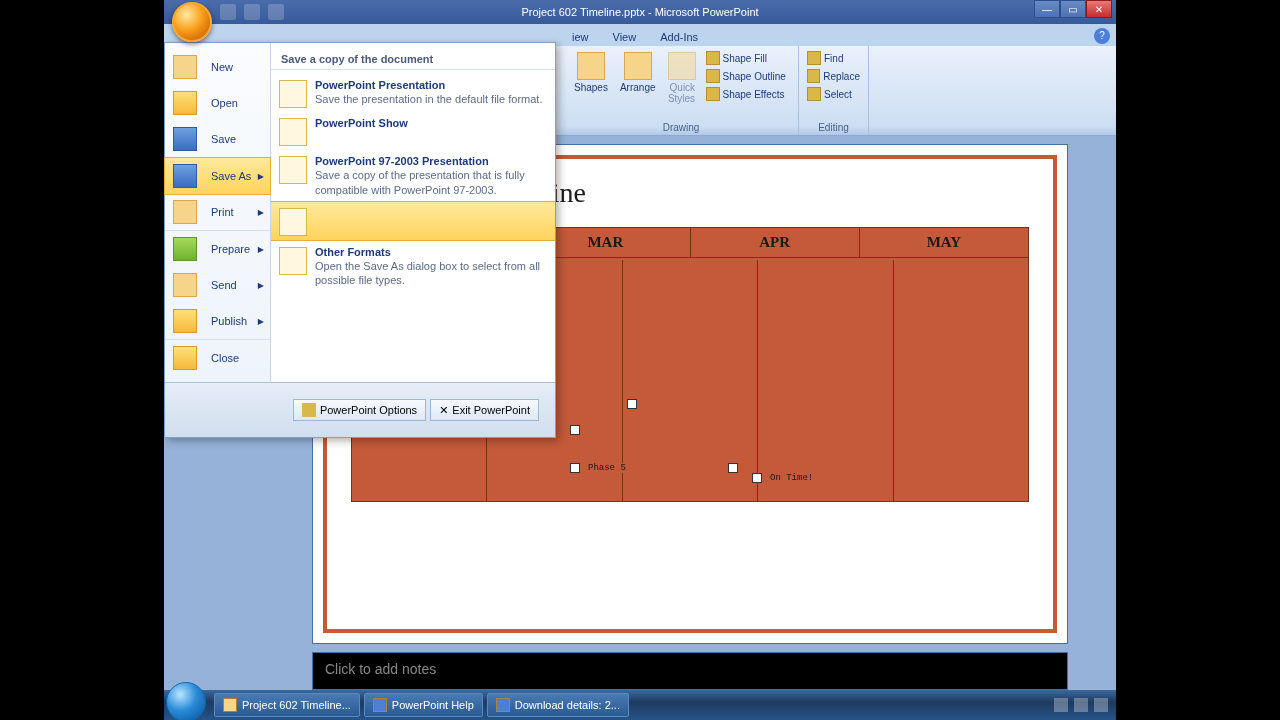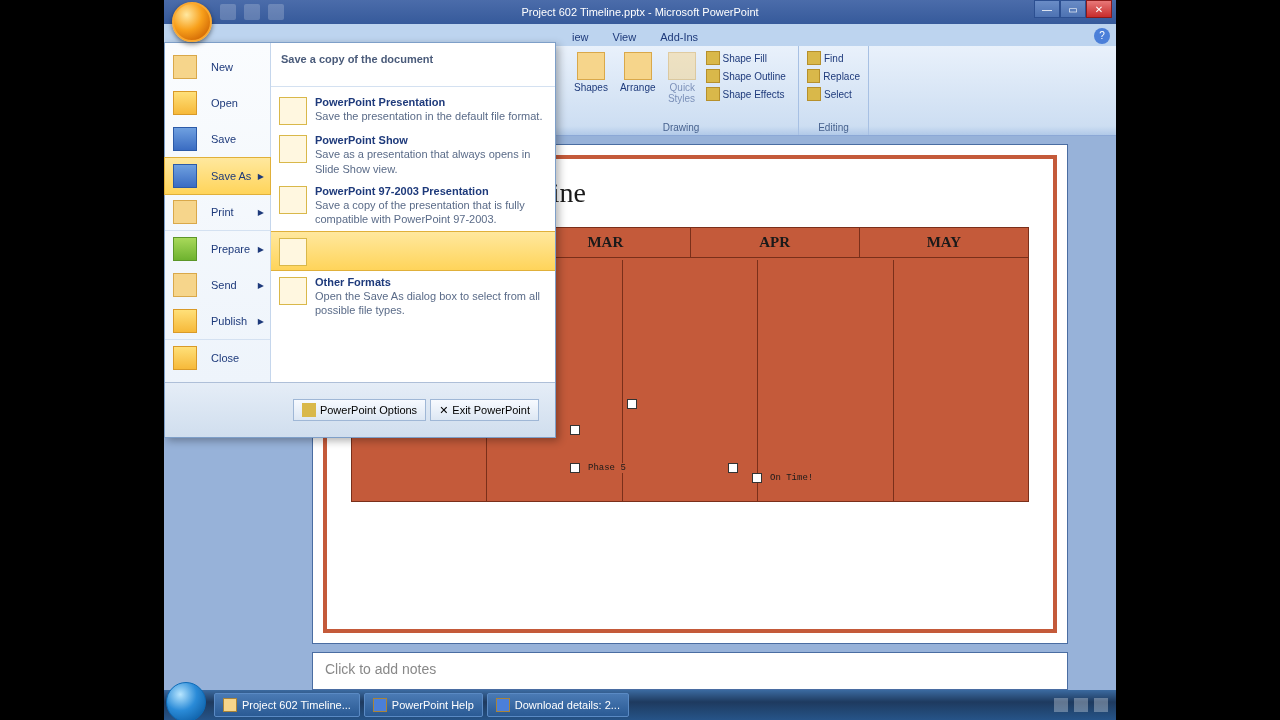--- a/index.html
+++ b/index.html
@@ -31,21 +31,21 @@
 .om-left { width: 106px; background: linear-gradient(#fafcfe, #eef4fb); border-right: 1px solid #c5d6ec; padding: 6px 0; }
 .om-item { display: flex; align-items: center; padding: 6px 8px; font-size: 11px; color: #1e3a7b; gap: 14px; position: relative; cursor: pointer; }
 .om-item.active { background: linear-gradient(#ffe89e, #ffd45a); border: 1px solid #e0b03a; margin: -1px; }
 .om-item.sep { border-bottom: 1px solid #d4e1f1; }
 .om-ico { width: 24px; height: 24px; background: #f6d58b; border: 1px solid #d9a84a; flex-shrink: 0; }
 .om-ico.blue { background: linear-gradient(#6fa0e0, #3a6cc2); border-color: #2c5aa8; }
 .om-ico.green { background: linear-gradient(#a8d95a, #6eb22f); border-color: #5c9628; }
 .om-ico.yellow { background: linear-gradient(#ffe079, #f6b93a); border-color: #d99a28; }
 .om-arrow { position: absolute; right: 6px; font-size: 8px; color: #1e3a7b; }
 .om-right { flex: 1; padding: 6px 0; }
-.om-header { font-size: 11px; font-weight: bold; color: #4a5b7a; padding: 4px 10px 21px; border-bottom: 1px solid #d4e1f1; margin-bottom: 4px; }
+.om-header { font-size: 11px; font-weight: bold; color: #4a5b7a; padding: 4px 10px 4px; border-bottom: 1px solid #d4e1f1; margin-bottom: 4px; }
 .om-opt { display: flex; padding: 4px 8px; gap: 8px; cursor: pointer; }
 .om-opt.highlight { background: linear-gradient(#ffe89e, #ffd45a); border-top: 1px solid #e0b03a; border-bottom: 1px solid #e0b03a; }
 .om-opt-ico { width: 28px; height: 28px; background: #fff7e0; border: 1px solid #d9b84a; flex-shrink: 0; margin-top: 2px; }
 .om-opt-txt { font-size: 11px; color: #5a6b88; line-height: 1.3; }
 .om-opt-title { color: #1e3a7b; font-weight: bold; }
 .om-footer { background: linear-gradient(#e5edf7, #d0deee); border-top: 1px solid #aebfd8; padding: 16px; display: flex; justify-content: flex-end; gap: 4px; }
 .om-foot-btn { font-size: 11px; padding: 3px 8px; background: linear-gradient(#f7faff, #dde7f3); border: 1px solid #9fb7d6; display: flex; align-items: center; gap: 4px; }
 .om-foot-ico { width: 14px; height: 14px; background: #d9b84a; }
 
 .workspace { flex: 1; display: flex; background: #97b2d9; overflow: hidden; }
@@ -56,21 +56,21 @@
 .timeline { background: #c45a3a; border: 1px solid #7a2f1a; height: 275px; position: relative; }
 .tl-header { display: flex; background: #c45a3a; border-bottom: 1px solid #7a2f1a; }
 .tl-month { flex: 1; text-align: center; font-family: Georgia, serif; font-weight: bold; font-size: 15px; padding: 6px 0; color: #1a1a1a; border-right: 1px solid #7a2f1a; }
 .tl-month:last-child { border-right: none; }
 .tl-grid { position: absolute; top: 32px; left: 0; right: 0; bottom: 0; display: flex; }
 .tl-col { flex: 1; border-right: 1px solid #7a2f1a; }
 .tl-col:last-child { border-right: none; }
 .tl-row { position: absolute; height: 24px; display: flex; align-items: center; }
 .tl-label { font-size: 9px; font-family: "Courier New", monospace; color: #1a1a1a; background: #c45a3a; padding: 0 4px; white-space: nowrap; }
 .tl-handle { width: 10px; height: 10px; background: #fff; border: 1px solid #333; position: absolute; top: 50%; transform: translateY(-50%); }
-.notes-pane { background: #ffffff; border: 1px solid #4a6da2; height: 38px; padding: 8px 12px; font-size: 14px; color: #888; margin-left: 140px; margin-right: 40px; }
+.notes-pane { background: #000000; border: 1px solid #4a6da2; height: 38px; padding: 8px 12px; font-size: 14px; color: #888; margin-left: 140px; margin-right: 40px; }
 .statusbar { height: 22px; background: linear-gradient(#cfe0f4, #a9c4e6); border-top: 1px solid #7e9fc8; display: flex; align-items: center; font-size: 10px; color: #1e3a7b; padding: 0 6px; gap: 10px; }
 .sb-section { display: flex; align-items: center; gap: 4px; }
 .sb-right { margin-left: auto; display: flex; align-items: center; gap: 4px; }
 .sb-ico { width: 16px; height: 14px; background: rgba(255,255,255,.4); border: 1px solid #8aa6cc; }
 .sb-slider { width: 80px; height: 4px; background: #7a98c4; position: relative; }
 .sb-thumb { width: 8px; height: 12px; background: #fff; border: 1px solid #4a6da2; position: absolute; top: -4px; left: 50%; }
 
 .taskbar { position: absolute; left: 164px; bottom: 0; width: 952px; height: 30px; background: linear-gradient(#3b6aa0, #1e3a5f 40%, #265488); display: flex; align-items: center; padding-left: 2px; gap: 4px; z-index: 200; }
 .start-orb { width: 40px; height: 40px; border-radius: 50%; background: radial-gradient(circle at 35% 30%, #b8e6ff, #2a8bd8 45%, #0b5aa0 90%); margin-top: -6px; margin-right: 4px; border: 1px solid #0d6bb8; }
 .tb-btn { height: 24px; background: linear-gradient(#4a7ab4, #2a5a94); border: 1px solid #5a8ac4; border-radius: 2px; display: flex; align-items: center; padding: 0 8px; font-size: 11px; color: #fff; gap: 5px; }
@@ -279,21 +279,20 @@
         <div class="om-opt-ico"></div>
         <div class="om-opt-txt">
             <div class="om-opt-title">PowerPoint Presentation</div>
             <div>Save the presentation in the default file format.</div>
           </div>
       </div>
       <div class="om-opt">
         <div class="om-opt-ico"></div>
         <div class="om-opt-txt">
             <div class="om-opt-title">PowerPoint Show</div>
-            <div>Save as a presentation that always opens in Slide Show view.</div>
           </div>
       </div>
       <div class="om-opt">
         <div class="om-opt-ico"></div>
         <div class="om-opt-txt">
             <div class="om-opt-title">PowerPoint 97-2003 Presentation</div>
             <div>Save a copy of the presentation that is fully compatible with PowerPoint 97-2003.</div>
           </div>
       </div>
       <div class="om-opt highlight">

